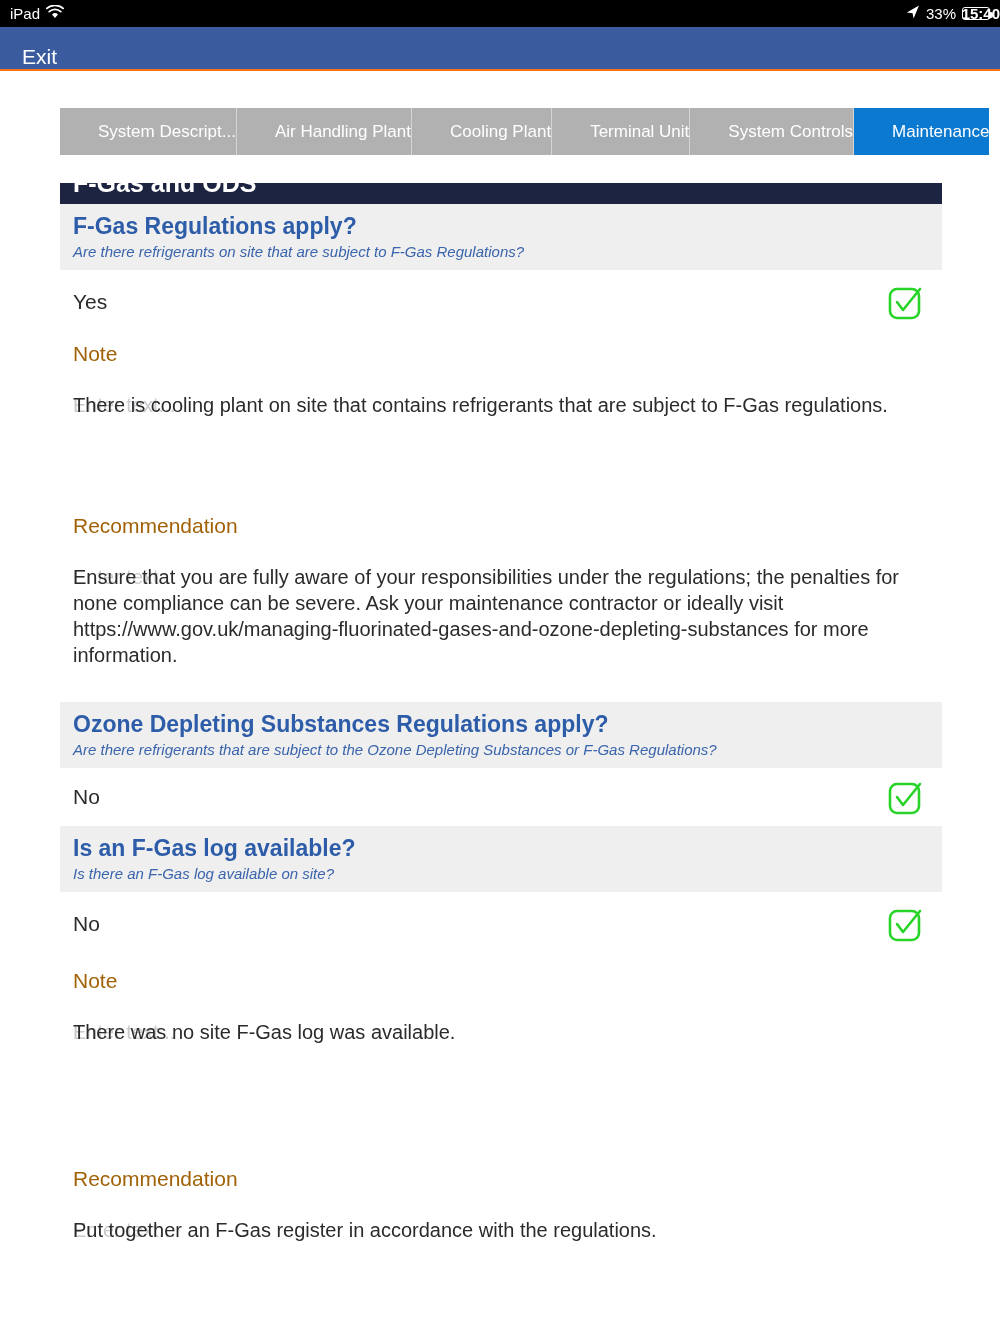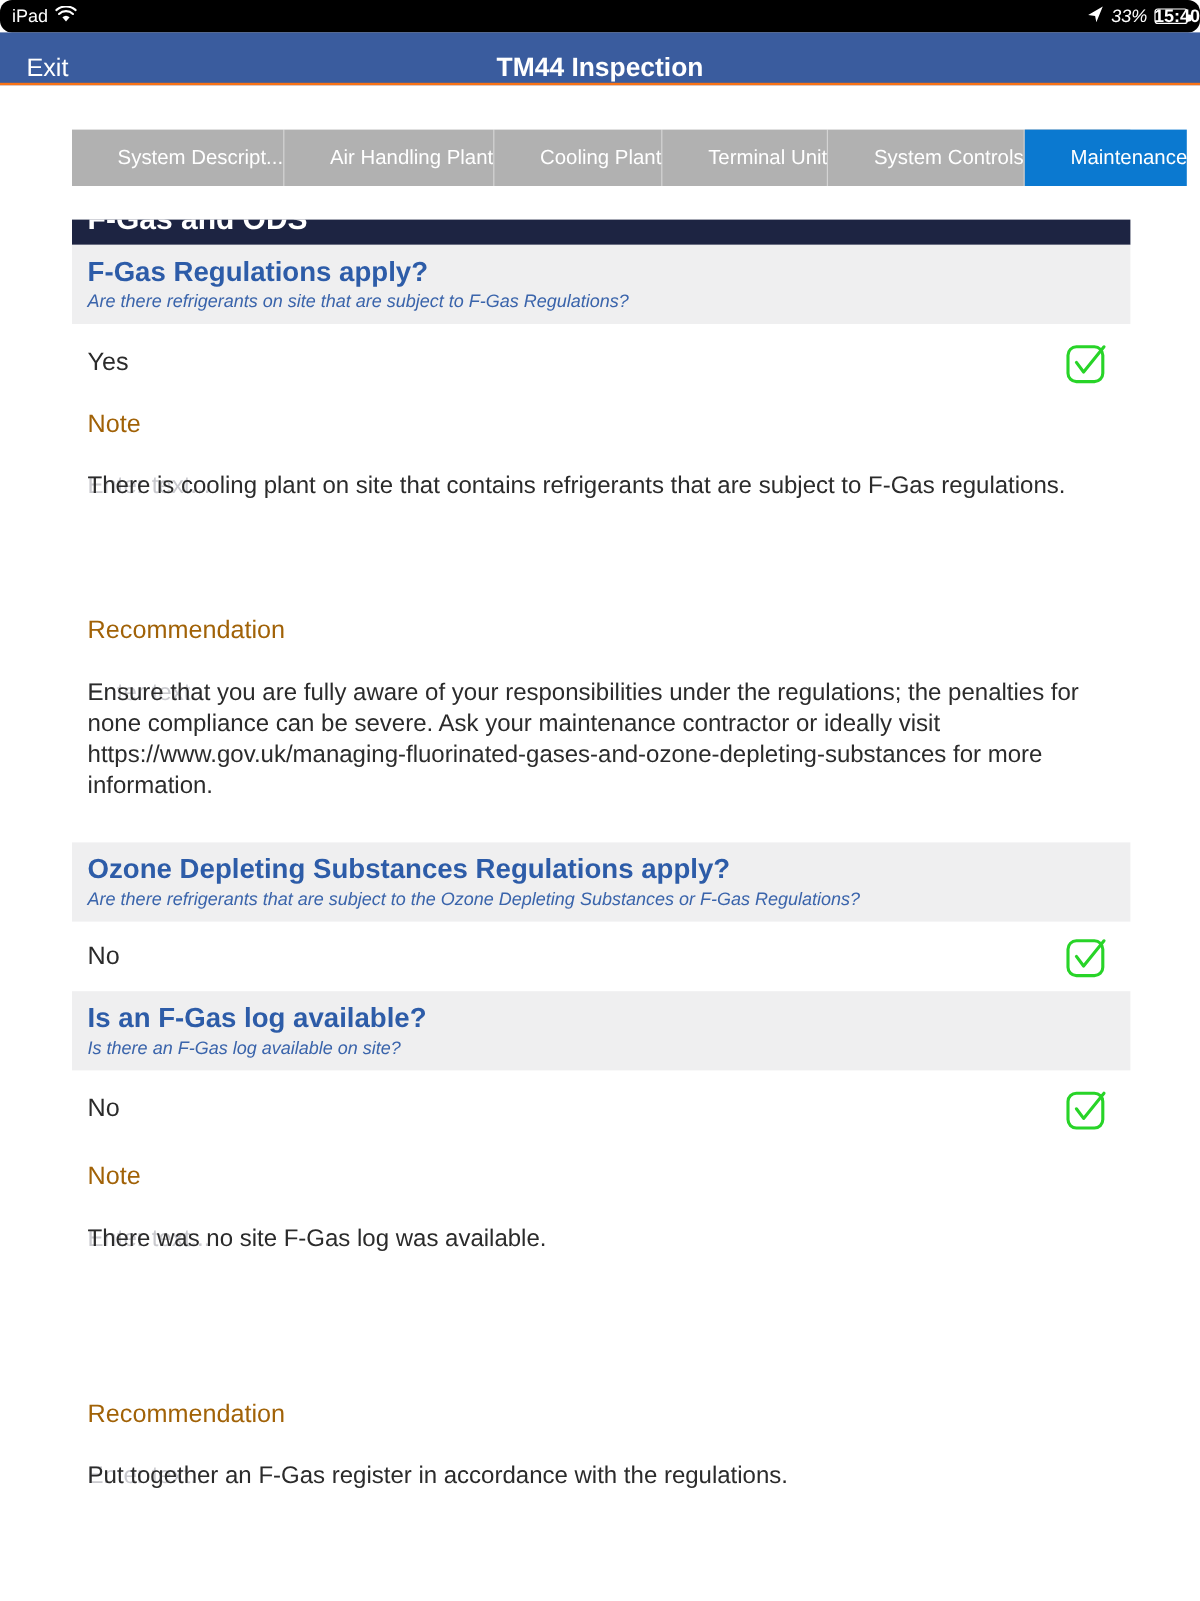--- a/index.html
+++ b/index.html
@@ -6,25 +6,25 @@
   html,body { width:1000px; }
   body {
     font-family:"Liberation Sans", "DejaVu Sans", sans-serif;
     background:#ffffff; width:1000px; height:1334px; position:relative;
     -webkit-font-smoothing:antialiased;
   }
 
   
   .status-bar {
     height:27px; background:#000; color:#fff; display:flex;
-    align-items:center; font-size:15px; padding:0 10px; position:relative;border-radius:10px;
+    align-items:center; font-size:15px; padding:0 10px; position:relative;
   }
   .sb-left { display:flex; align-items:center; gap:6px; width:200px; }
   .sb-time { position:absolute; left:0; right:0; text-align:right; font-weight:bold; font-size:15px; }
-  .sb-right { margin-left:auto; display:flex; align-items:center; gap:6px; z-index:1;font-style:italic; }
+  .sb-right { margin-left:auto; display:flex; align-items:center; gap:6px; z-index:1; }
   .battery { width:28px; height:13px; border:1px solid #fff; border-radius:3px; padding:1px; position:relative; }
   .battery .fill { height:100%; width:33%; background:#fff; border-radius:1px; }
   .battery .nub { position:absolute; right:-4px; top:3.5px; width:3px; height:6px; background:#fff; border-radius:0 2px 2px 0; }
 
   
   .nav-bar {
     height:44px; background:#3a5c9e; color:#fff; display:flex; align-items:flex-end;
     position:relative; border-bottom:2px solid #f97316;
   }
   .nav-exit { font-size:21px; color:#fff; margin-left:22px; z-index:1; cursor:pointer; }
@@ -91,21 +91,20 @@
           <path d="M13 0.5 L0.8 7.6 L6.6 8.3 L7.6 13.6 Z" fill="#fff"></path>
         </svg>
     </span>
     <span>33%</span>
     <span class="battery"><span class="fill"></span><span class="nub"></span></span>
   </div>
 </div>
 
 <div class="nav-bar">
   <span class="nav-exit">Exit</span>
-  <span class="nav-title">TM44 Inspection</span>
 </div>
 
 <div class="content-col">
 
   <div class="tab-bar">
     <div class="tab" style="flex:150">
         <span>System Descript...</span>
       </div>
     <div class="tab" style="flex:168">
         <span>Air Handling Plant</span>

